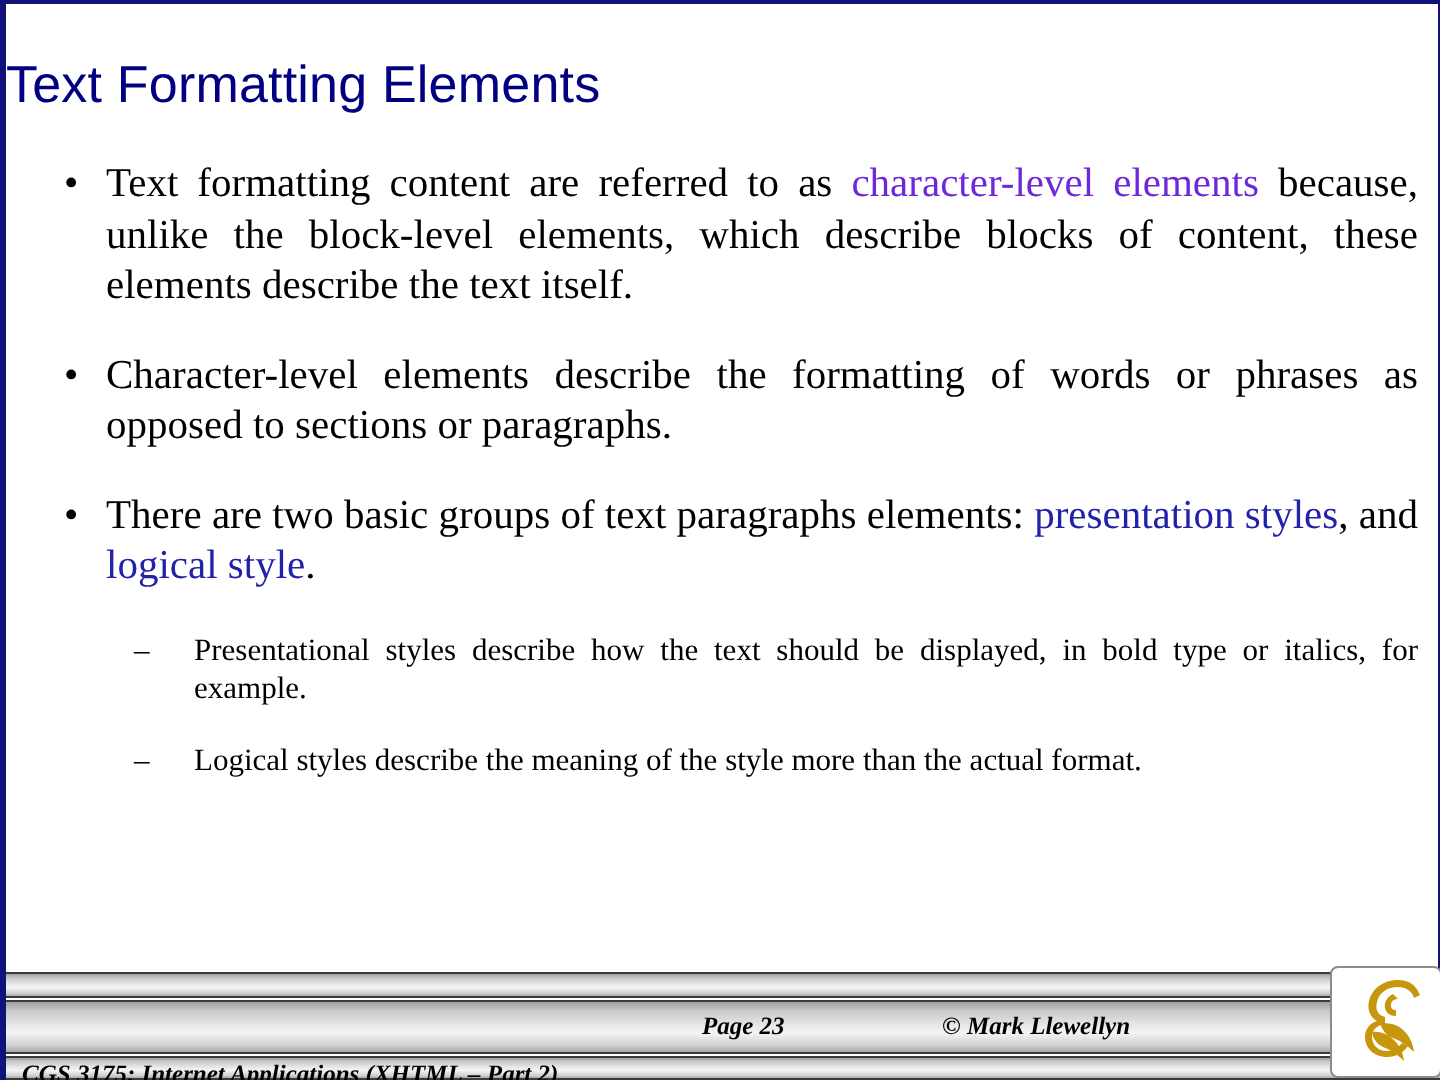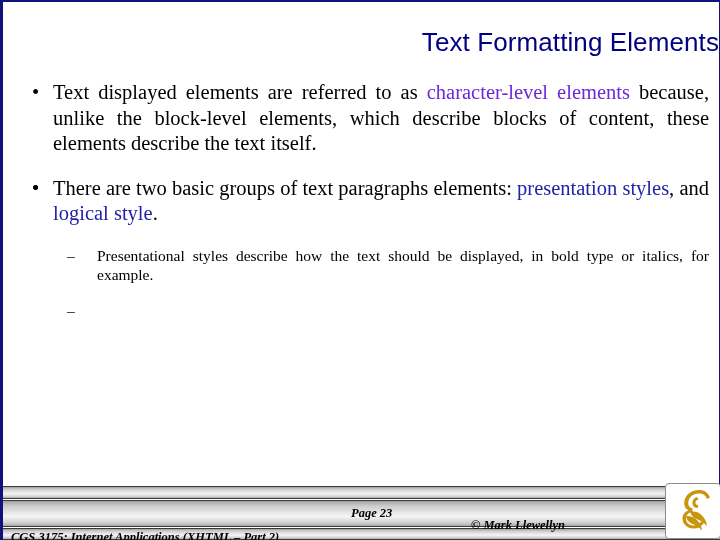--- a/index.html
+++ b/index.html
@@ -23,21 +23,21 @@
     border-top: 2px solid #11117a;
     border-right: 1px solid #11117a;
   }
 
   
   #title {
     position: absolute;
     top: 24px;
     left: 0;
     width: 716px;
-    text-align: right;
+    text-align: left;
     font-family: "Liberation Sans", sans-serif;
     font-size: 26px;
     line-height: 32px;
     color: #000080;
     letter-spacing: 0.1px;
   }
 
   
   #body {
     position: absolute;
@@ -130,21 +130,21 @@
     line-height: 27px;
     font-family: "Liberation Serif", serif;
     font-style: italic;
     font-weight: bold;
     font-size: 12.5px;
     color: #000000;
     white-space: nowrap;
   }
   #footer-course { position: absolute; left: 8px;   top: 0; margin-top: 24px; }
   #footer-page   { position: absolute; left: 348px; top: 0; }
-  #footer-copy   { position: absolute; left: 468px; top: 0; margin-top: 12px; }
+  #footer-copy   { position: absolute; left: 468px; top: 0; }
 
   
   #logo-box {
     position: absolute;
     right: 2px;
     bottom: 1px;
     width: 56px;
     height: 56px;
     background: #ffffff;
     border: 1px solid #8c8c8c;
@@ -158,39 +158,41 @@
 <body>
 
 <div id="slide">
 
   <div id="title">Text Formatting Elements</div>
 
   <div id="body">
 
     <div class="bullet">
       <span class="marker">•</span>
-      <span>Text displayed elements are referred to as </span><span class="red">character-level elements</span><span> because, unlike the block-level elements, which describe blocks of content, these elements describe the text itself.</span>
+      <span>Text formatting content are referred to as </span><span class="red">character-level elements</span><span> because, unlike the block-level elements, which describe blocks of content, these elements describe the text itself.</span>
     </div>
 
     <div class="bullet nolaststretch">
       <span class="marker">•</span>
+      <span>Character-level elements describe the formatting of words or phrases as opposed to sections or paragraphs.</span>
     </div>
 
     <div class="bullet nolaststretch">
       <span class="marker">•</span>
       <span>There are two basic groups of text paragraphs elements: </span><span class="blue">presentation styles</span><span>, and </span><span class="blue">logical style</span><span>.</span>
     </div>
 
     <div class="subwrap">
       <div class="subbullet nolaststretch">
         <span class="marker">–</span>
         <span>Presentational styles describe how the text should be displayed, in bold type or italics, for example.</span>
       </div>
       <div class="subbullet nolaststretch">
         <span class="marker">–</span>
+        <span>Logical styles describe the meaning of the style more than the actual format.</span>
       </div>
     </div>
 
   </div>
 
   <div id="footer">
     <div class="band" id="band-top"></div>
     <div class="band" id="band-main"></div>
     <div class="band" id="band-bottom"></div>
 

